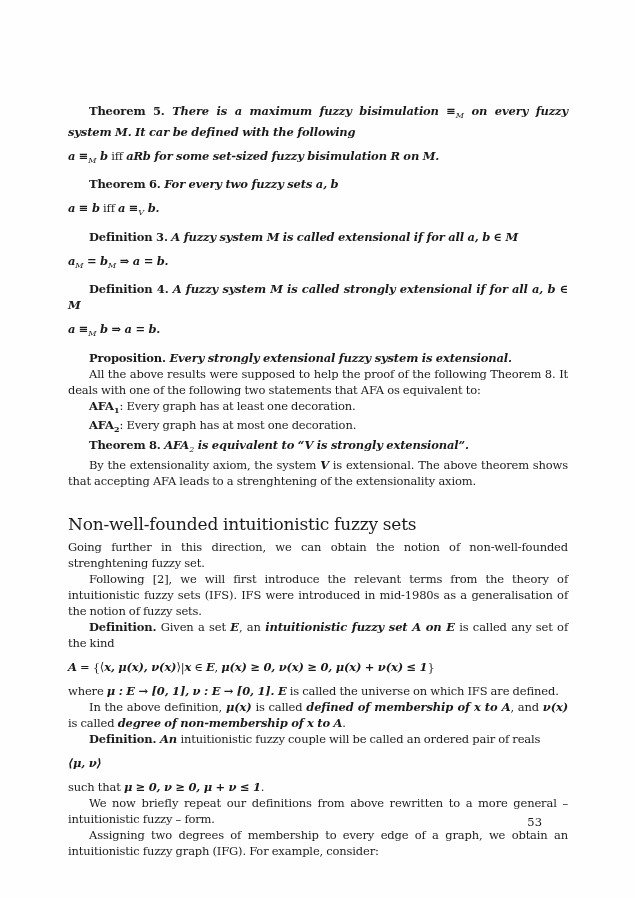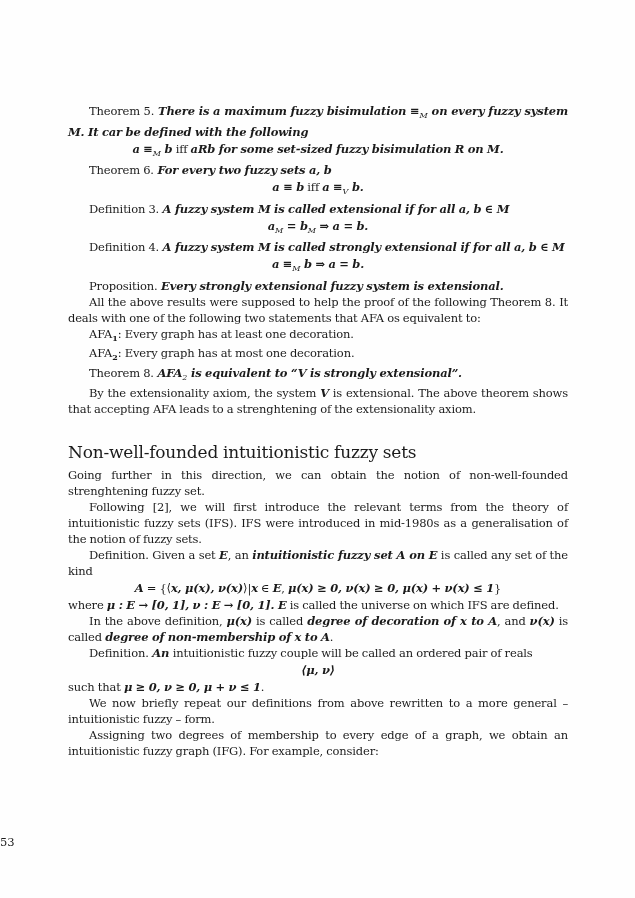--- a/index.html
+++ b/index.html
@@ -23,43 +23,43 @@
     line-height:16px;
     letter-spacing:-0.15px;
     word-spacing:-0.3px;
   }
   .paragraph{
     margin:0;
     text-align:justify;
   }
   .indent{ text-indent:21px; }
   .equation{
-    margin:1px 0;
-    text-align:center;
+    margin:8px 0;
+    text-align:left;
     text-indent:0;
   }
   .heading{
     font-size:17px;
     font-weight:bold;
     letter-spacing:-0.2px;
     margin:24px 0 4px 0;
     text-align:left;
     text-indent:0;
     line-height:22px;
   }
   .rm{ font-style:normal; font-weight:normal; }
-  .b{ font-weight:normal; font-style:normal;margin-top:12px; }
+  .b{ font-weight:bold; font-style:normal;margin-top:12px; }
   .i{ font-style:italic; font-weight:bold; }
   .isub{ font-size:8px; vertical-align:-2.5px; font-style:italic; letter-spacing:0; }
   .bsub{ font-size:8px; vertical-align:-2.5px; font-weight:bold; letter-spacing:0; }
   .footer{
     position:absolute;
-    top:835px;left:0;
+    top:815px;left:0;
     width:542px;
-    text-align:left;
+    text-align:right;
     font-size:11.5px;
   }
 </style>
 </head>
 <body>
 
 <div class="page">
   <div class="content">
       <div class="paragraph indent"><span class="b">Theorem 5.</span><span class="i"> There is a maximum fuzzy bisimulation ≡</span><span class="isub">M</span><span class="i"> on every fuzzy system M. It car be defined with the following</span></div>
       <div class="equation"><span class="i">a ≡</span><span class="isub">M</span><span class="i"> b</span><span class="rm"> iff </span><span class="i">aRb for some set-sized fuzzy bisimulation R on M.</span></div>
@@ -74,21 +74,21 @@
       <div class="paragraph indent"><span class="b">AFA</span><span class="bsub">1</span><span class="rm">: Every graph has at least one decoration.</span></div>
       <div class="paragraph indent"><span class="b">AFA</span><span class="bsub">2</span><span class="rm">: Every graph has at most one decoration.</span></div>
       <div class="paragraph indent"><span class="b">Theorem 8.</span><span class="i"> AFA</span><span class="isub">2</span><span class="i"> is equivalent to “V is strongly extensional”.</span></div>
       <div class="paragraph indent"><span class="rm">By the extensionality axiom, the system </span><span class="i">V</span><span class="rm"> is extensional. The above theorem shows that accepting AFA leads to a strenghtening of the extensionality axiom.</span></div>
       <h2 class="heading"><span class="rm">Non-well-founded intuitionistic fuzzy sets</span></h2>
       <div class="paragraph"><span class="rm">Going further in this direction, we can obtain the notion of non-well-founded strenghtening fuzzy set.</span></div>
       <div class="paragraph indent"><span class="rm">Following [2], we will first introduce the relevant terms from the theory of intuitionistic fuzzy sets (IFS). IFS were introduced in mid-1980s as a generalisation of the notion of fuzzy sets.</span></div>
       <div class="paragraph indent"><span class="b">Definition.</span><span class="rm"> Given a set </span><span class="i">E</span><span class="rm">, an </span><span class="i">intuitionistic fuzzy set A on E</span><span class="rm"> is called any set of the kind</span></div>
       <div class="equation"><span class="i">A</span><span class="rm"> = {⟨</span><span class="i">x, μ(x), ν(x)</span><span class="rm">⟩|</span><span class="i">x</span><span class="rm"> ∈ </span><span class="i">E</span><span class="rm">, </span><span class="i">μ(x) ≥ 0, ν(x) ≥ 0, μ(x) + ν(x) ≤ 1</span><span class="rm">}</span></div>
       <div class="paragraph"><span class="rm">where </span><span class="i">μ : E → [0, 1], ν : E → [0, 1]. E</span><span class="rm"> is called the universe on which IFS are defined.</span></div>
-      <div class="paragraph indent"><span class="rm">In the above definition, </span><span class="i">μ(x)</span><span class="rm"> is called </span><span class="i">degree of decoration of x to A</span><span class="rm">, and </span><span class="i">ν(x)</span><span class="rm"> is called </span><span class="i">degree of non-membership of x to A</span><span class="rm">.</span></div>
+      <div class="paragraph indent"><span class="rm">In the above definition, </span><span class="i">μ(x)</span><span class="rm"> is called </span><span class="i">defined of membership of x to A</span><span class="rm">, and </span><span class="i">ν(x)</span><span class="rm"> is called </span><span class="i">degree of non-membership of x to A</span><span class="rm">.</span></div>
       <div class="paragraph indent"><span class="b">Definition.</span><span class="i"> An </span><span class="rm">intuitionistic fuzzy couple will be called an ordered pair of reals</span></div>
       <div class="equation"><span class="i">⟨μ, ν⟩</span></div>
       <div class="paragraph"><span class="rm">such that </span><span class="i">μ ≥ 0, ν ≥ 0, μ + ν ≤ 1</span><span class="rm">.</span></div>
       <div class="paragraph indent"><span class="rm">We now briefly repeat our definitions from above rewritten to a more general – intuitionistic fuzzy – form.</span></div>
       <div class="paragraph indent"><span class="rm">Assigning two degrees of membership to every edge of a graph, we obtain an intuitionistic fuzzy graph (IFG). For example, consider:</span></div>
     </div>
   <div class="footer">53</div>
 </div>
 
 </body></html>

